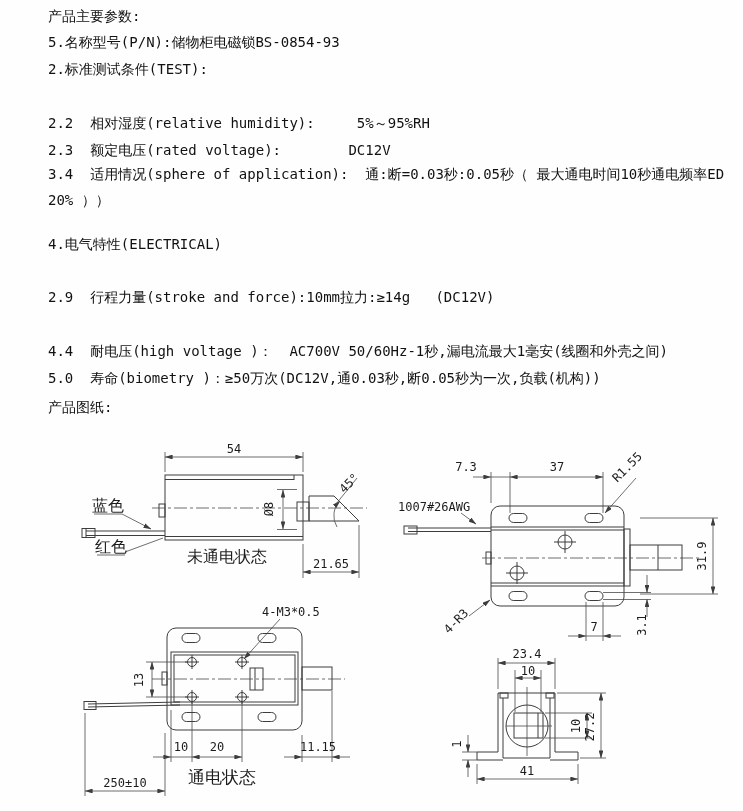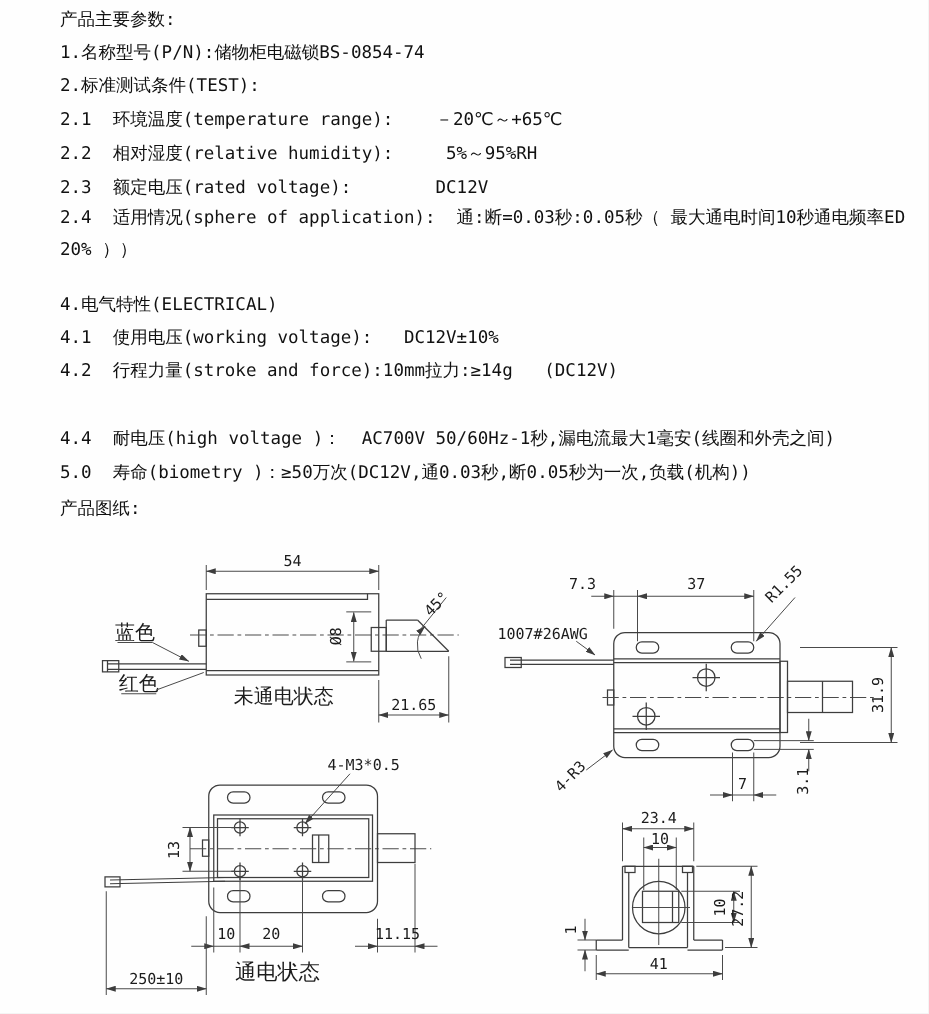--- a/index.html
+++ b/index.html
@@ -27,30 +27,28 @@
   }
   svg text.cap{font-size:16px;font-family:"DejaVu Sans",sans-serif;}
   svg text.cap2{font-size:17px;font-family:"DejaVu Sans",sans-serif;}
 </style>
 </head>
 <body>
 
 <div class="page">
 
   <div class="spec-line" style="top:8px">产品主要参数:</div>
-  <div class="spec-line" style="top:34px">1.名称型号(P/N):储物柜电磁锁BS-0854-74</div>
+  <div class="spec-line" style="top:34px">5.名称型号(P/N):储物柜电磁锁BS-0854-93</div>
   <div class="spec-line" style="top:61px">2.标准测试条件(TEST):</div>
-  <div class="spec-line" style="top:88px">2.1  环境温度(temperature range):    －20℃～+65℃</div>
   <div class="spec-line" style="top:115px">2.2  相对湿度(relative humidity):     5%～95%RH</div>
   <div class="spec-line" style="top:142px">2.3  额定电压(rated voltage):        DC12V</div>
-  <div class="spec-line" style="top:166px">2.4  适用情况(sphere of application):  通:断=0.03秒:0.05秒（ 最大通电时间10秒通电频率ED</div>
+  <div class="spec-line" style="top:166px">3.4  适用情况(sphere of application):  通:断=0.03秒:0.05秒（ 最大通电时间10秒通电频率ED</div>
   <div class="spec-line" style="top:192px">20% ））</div>
   <div class="spec-line" style="top:236px">4.电气特性(ELECTRICAL)</div>
-  <div class="spec-line" style="top:262px">4.1  使用电压(working voltage):   DC12V±10%</div>
-  <div class="spec-line" style="top:289px">4.2  行程力量(stroke and force):10mm拉力:≥14g   (DC12V)</div>
+  <div class="spec-line" style="top:289px">2.9  行程力量(stroke and force):10mm拉力:≥14g   (DC12V)</div>
   <div class="spec-line" style="top:343px">4.4  耐电压(high voltage )：  AC700V 50/60Hz-1秒,漏电流最大1毫安(线圈和外壳之间)</div>
   <div class="spec-line" style="top:370px">5.0  寿命(biometry )：≥50万次(DC12V,通0.03秒,断0.05秒为一次,负载(机构))</div>
   <div class="spec-line" style="top:399px">产品图纸:</div>
 
   <svg width="743" height="391" viewBox="0 420 743 391">
     <defs>
       <marker id="arr" viewBox="0 0 10 6" refX="9.5" refY="3" markerWidth="10" markerHeight="6" orient="auto-start-reverse">
         <path d="M0,0 L10,3 L0,6 z" fill="#3d3d3d"></path>
       </marker>
     </defs>

